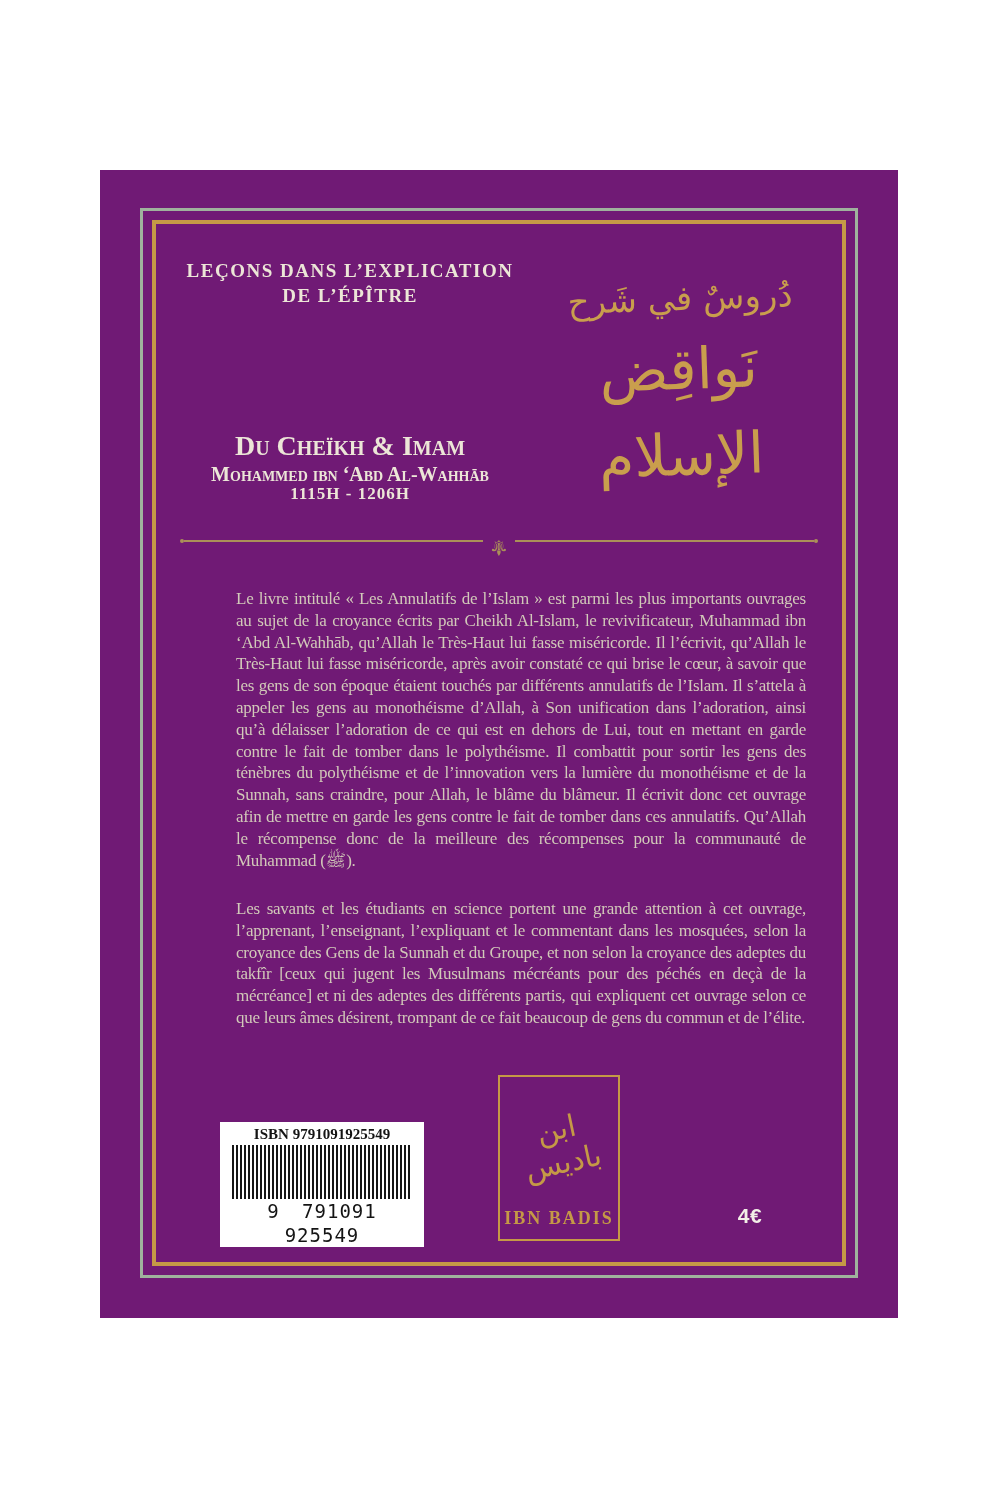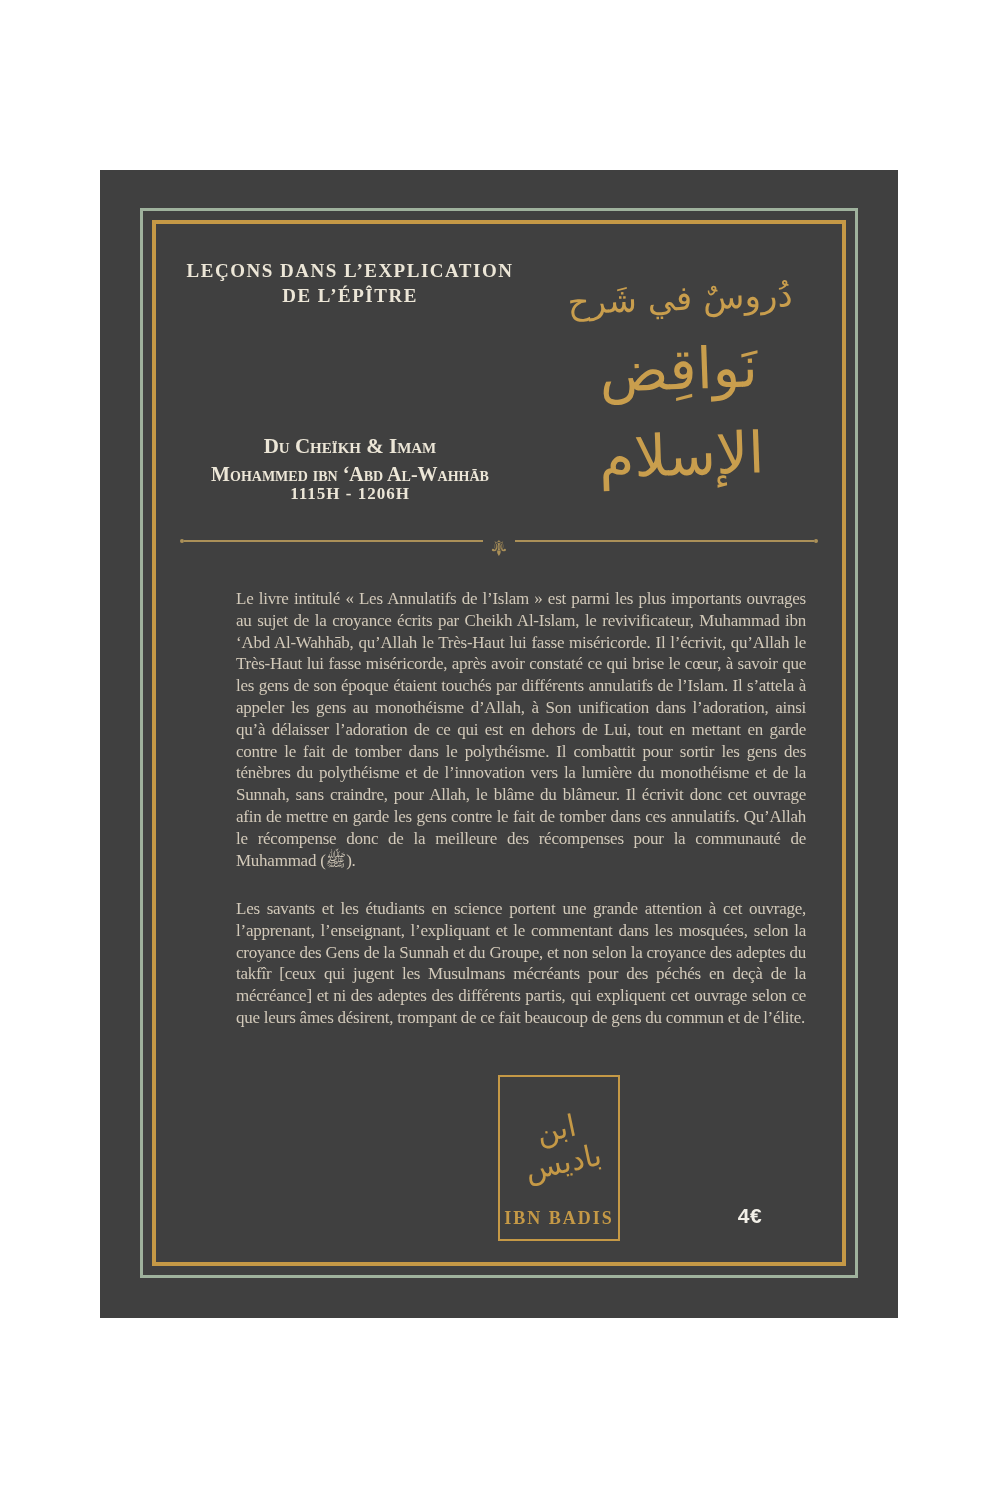--- a/index.html
+++ b/index.html
@@ -2,42 +2,42 @@
 <html><head>
 <meta charset="utf-8">
 <style>
   html,body{margin:0;padding:0;}
   body{
     width:1000px;height:1500px;background:#ffffff;position:relative;
     font-family:"Liberation Serif", serif;
   }
   .cover{
     position:absolute;left:100px;top:170px;width:798px;height:1148px;
-    background:#404040;overflow:hidden;
+    background:#701a75;overflow:hidden;
   }
   .frame{position:absolute;pointer-events:none;}
   .frame-outer{left:40px;top:38px;right:40px;bottom:40px;border:3px solid #9fb29d;}
   .frame-inner{left:52px;top:50px;right:52px;bottom:52px;border:4px solid #c59946;}
 
   
   .kicker{
     position:absolute;left:85px;top:88px;width:330px;text-align:center;
     color:#ece6d7;font-weight:bold;font-size:19px;letter-spacing:1.5px;line-height:25px;
   }
   .title{
     position:absolute;left:65px;top:136px;width:370px;text-align:center;
     color:#c99e4d;font-weight:bold;white-space:nowrap;
   }
   .title .t1{font-size:46px;transform:scale(0.82,1.12);transform-origin:center top;letter-spacing:1px;line-height:58px;}
   .title .t2{font-size:50px;transform:scale(0.84,1.12);transform-origin:center top;letter-spacing:2px;line-height:62px;}
   .author{
     position:absolute;left:65px;top:266px;width:370px;text-align:center;
     color:#ece6d7;font-variant:small-caps;font-weight:bold;
   }
-  .author .a1{font-size:21px;line-height:20px;}
+  .author .a1{font-size:28px;line-height:20px;}
   .author .a2{font-size:20px;line-height:20px;margin-top:8px;}
   .author .dates{font-size:17px;line-height:20px;font-variant:normal;letter-spacing:1px;}
   .arabic-title{
     position:absolute;left:430px;top:100px;width:300px;text-align:center;
     color:#c99e4d;font-family:"DejaVu Sans", sans-serif;direction:rtl;
   }
   .arabic-title .ar1{font-size:34px;line-height:56px;transform:rotate(-2deg);}
   .arabic-title .ar2{font-size:57px;line-height:86px;transform:rotate(-2deg);}
 
   
@@ -124,20 +124,25 @@
     <span class="dot"></span>
     <span class="line"></span>
     <span class="fleuron">⚜</span>
     <span class="line"></span>
     <span class="dot"></span>
   </div>
 
   <p class="para p1">Le livre intitulé « Les Annulatifs de l’Islam » est parmi les plus importants ouvrages au sujet de la croyance écrits par Cheikh Al-Islam, le revivificateur, Muhammad ibn ‘Abd Al-Wahhāb, qu’Allah le Très-Haut lui fasse miséricorde. Il l’écrivit, qu’Allah le Très-Haut lui fasse miséricorde, après avoir constaté ce qui brise le cœur, à savoir que les gens de son époque étaient touchés par différents annulatifs de l’Islam. Il s’attela à appeler les gens au monothéisme d’Allah, à Son unification dans l’adoration, ainsi qu’à délaisser l’adoration de ce qui est en dehors de Lui, tout en mettant en garde contre le fait de tomber dans le polythéisme. Il combattit pour sortir les gens des ténèbres du polythéisme et de l’innovation vers la lumière du monothéisme et de la Sunnah, sans craindre, pour Allah, le blâme du blâmeur. Il écrivit donc cet ouvrage afin de mettre en garde les gens contre le fait de tomber dans ces annulatifs. Qu’Allah le récompense donc de la meilleure des récompenses pour la communauté de Muhammad (ﷺ).</p>
   <p class="para p2">Les savants et les étudiants en science portent une grande attention à cet ouvrage, l’apprenant, l’enseignant, l’expliquant et le commentant dans les mosquées, selon la croyance des Gens de la Sunnah et du Groupe, et non selon la croyance des adeptes du takfîr [ceux qui jugent les Musulmans mécréants pour des péchés en deçà de la mécréance] et ni des adeptes des différents partis, qui expliquent cet ouvrage selon ce que leurs âmes désirent, trompant de ce fait beaucoup de gens du commun et de l’élite.</p>
 
+  <div class="barcode">
+    <div class="isbn">ISBN 9791091925549</div>
+    <div class="bars"></div>
+    <div class="digits">9 791091 925549</div>
+  </div>
 
   <div class="logo">
     <div class="logo-ar">ابن باديس</div>
     <div class="logo-name">IBN BADIS</div>
   </div>
 
   <div class="price">4€</div>
 </div>
 
 </body></html>

